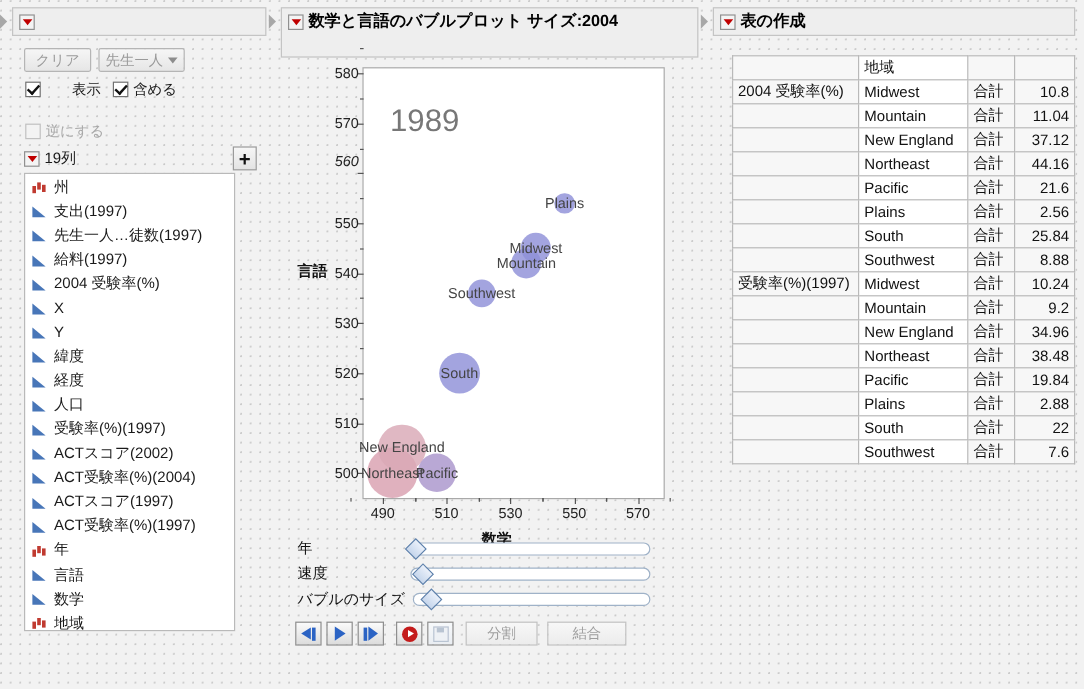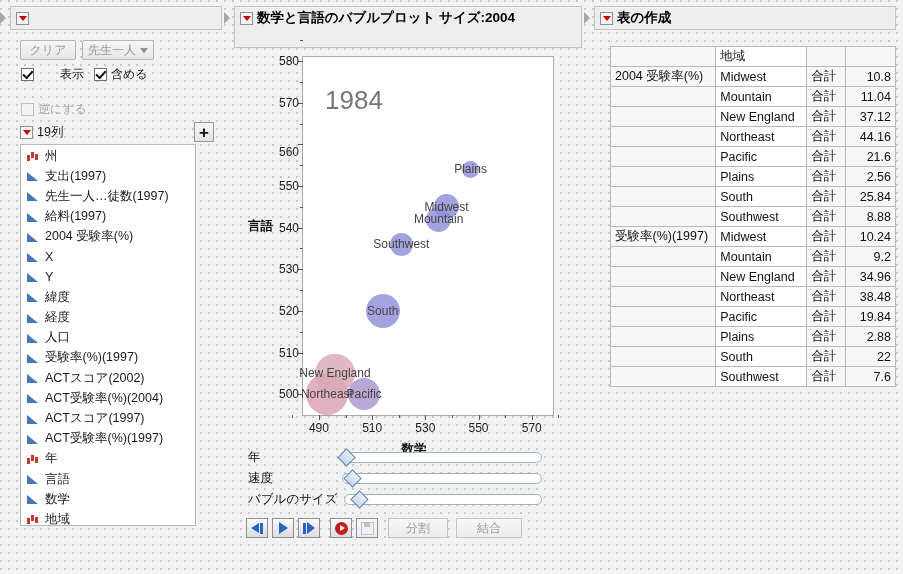--- a/index.html
+++ b/index.html
@@ -360,41 +360,41 @@
     <span class="head-title-wrap">
       <span>数学と言語のバブルプロット サイズ:2004</span><br>
     </span>
   </div>
 
   <div class="graph-body">
     <div class="axis-title-y">言語</div>
     <div class="axis-title-x">数学</div>
 
     <div class="plot-frame" id="plot-frame">
-      <div class="year-label">1984</div>
+      <div class="year-label">1989</div>
     <div class="ytick-mark" style="top: 337.186px;"></div>
         <div class="ytick" style="top: 337.186px;">500</div>
         <div class="ytick-mark minor" style="top: 316.372px;"></div>
         <div class="ytick-mark" style="top: 295.558px;"></div>
         <div class="ytick" style="top: 295.558px;">510</div>
         <div class="ytick-mark minor" style="top: 274.744px;"></div>
         <div class="ytick-mark" style="top: 253.93px;"></div>
         <div class="ytick" style="top: 253.93px;">520</div>
         <div class="ytick-mark minor" style="top: 233.116px;"></div>
         <div class="ytick-mark" style="top: 212.302px;"></div>
         <div class="ytick" style="top: 212.302px;">530</div>
         <div class="ytick-mark minor" style="top: 191.488px;"></div>
         <div class="ytick-mark" style="top: 170.674px;"></div>
         <div class="ytick" style="top: 170.674px;">540</div>
         <div class="ytick-mark minor" style="top: 149.86px;"></div>
         <div class="ytick-mark" style="top: 129.047px;"></div>
         <div class="ytick" style="top: 129.047px;">550</div>
         <div class="ytick-mark minor" style="top: 108.233px;"></div>
         <div class="ytick-mark" style="top: 87.4186px;"></div>
-        <div class="ytick" style="top: 95px;">560</div>
+        <div class="ytick" style="top: 77px; font-style: italic;">560</div>
         <div class="ytick-mark minor" style="top: 66.6047px;"></div>
         <div class="ytick-mark" style="top: 45.7907px;"></div>
         <div class="ytick" style="top: 45.7907px;">570</div>
         <div class="ytick-mark minor" style="top: 24.9767px;"></div>
         <div class="ytick-mark" style="top: 4.16279px;"></div>
         <div class="ytick" style="top: 4.16279px;">580</div>
         <div class="ytick-mark minor" style="top: -16.6512px;"></div>
         <div class="xtick-mark" style="left: 15.9574px;"></div>
         <div class="xtick" style="left: 15.9574px;">490</div>
         <div class="xtick-mark minor" style="left: -10.6383px;"></div>

